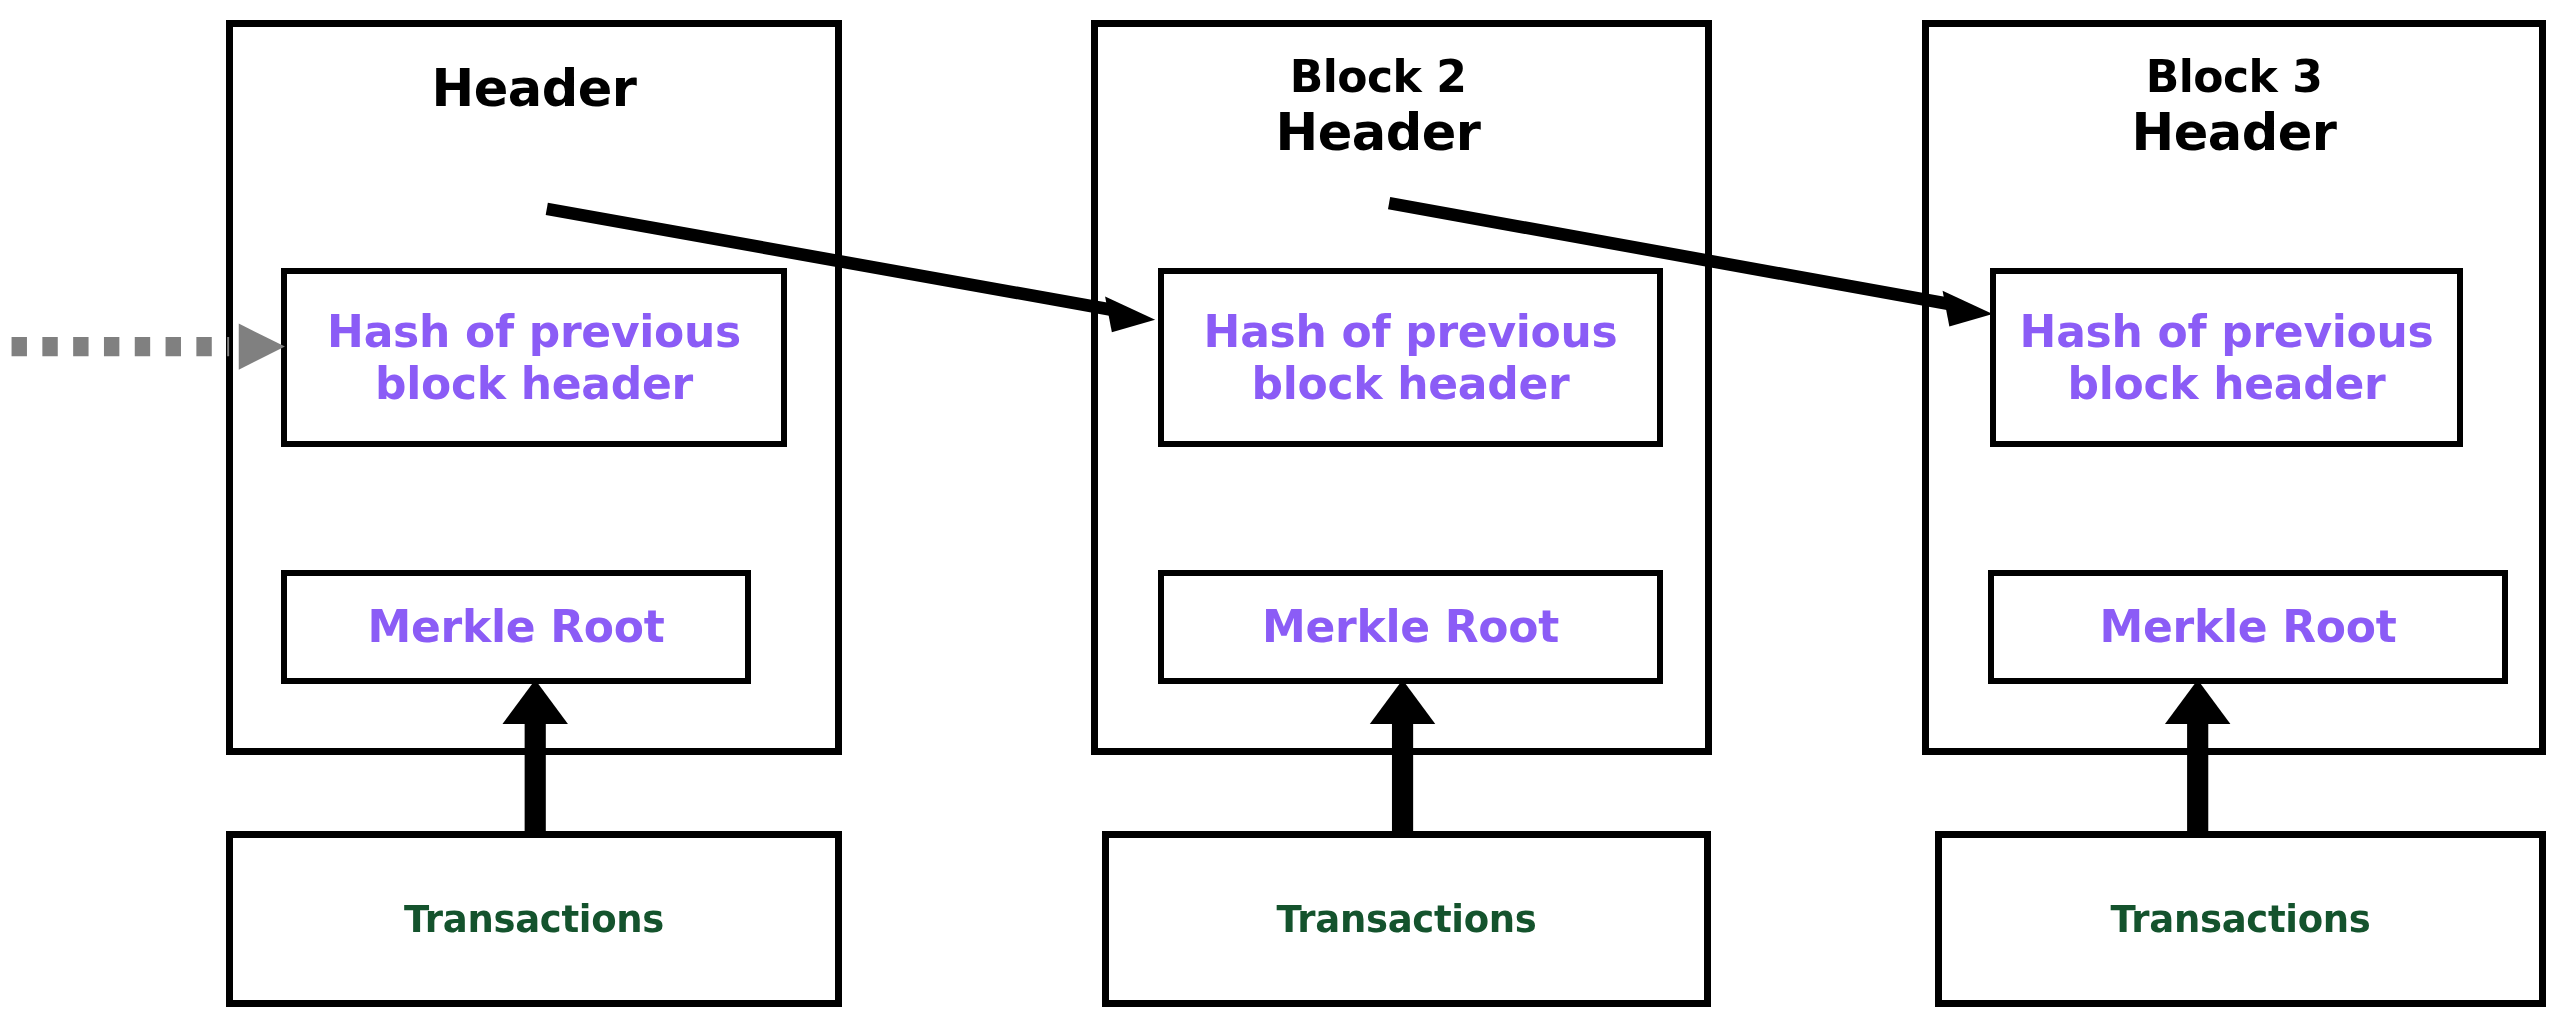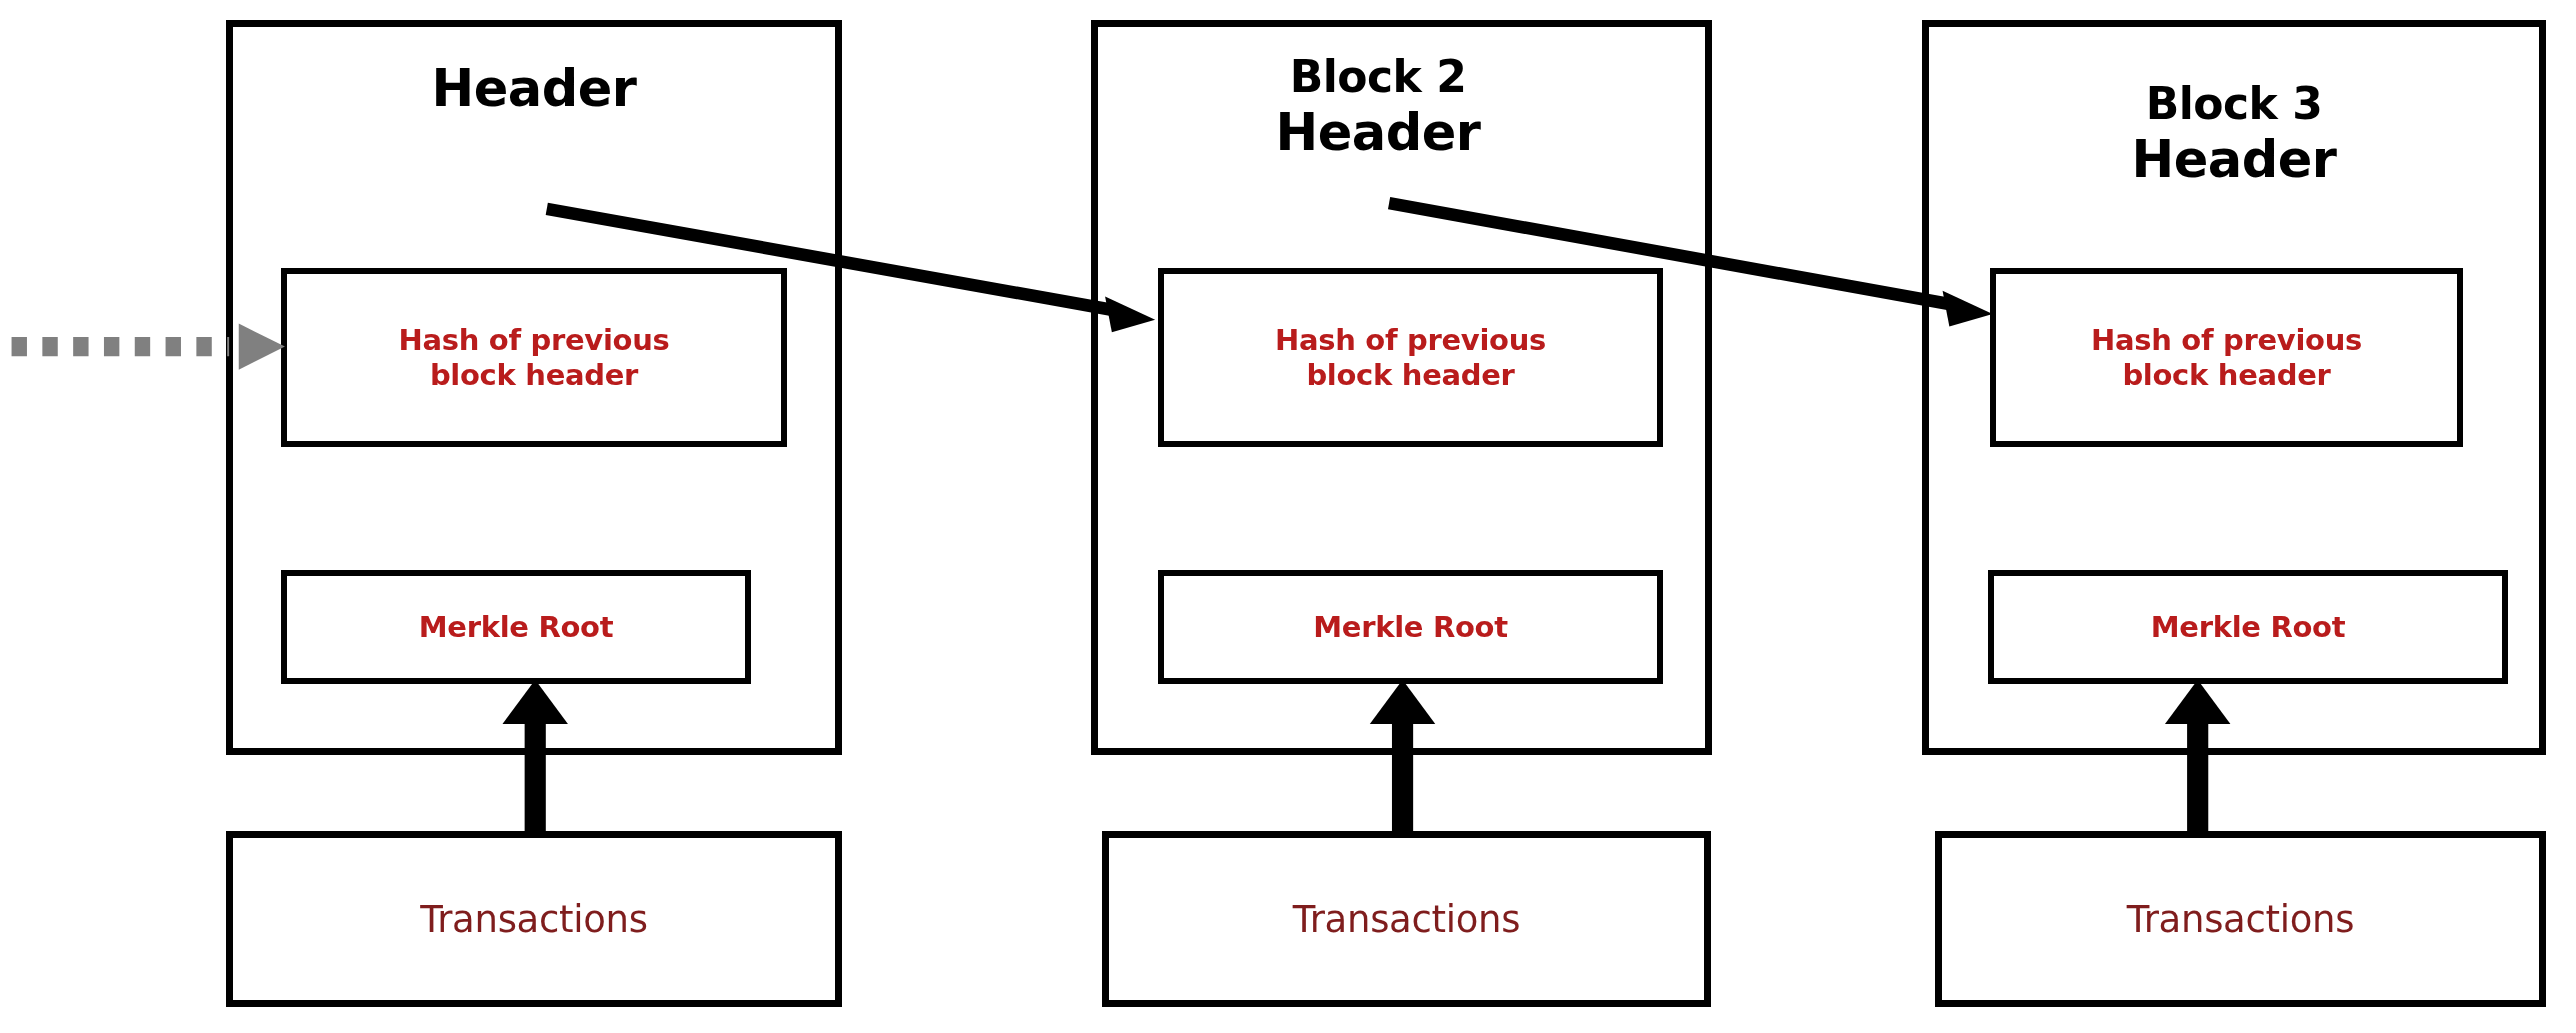--- a/index.html
+++ b/index.html
@@ -54,40 +54,40 @@
     position: absolute;
     box-sizing: border-box;
     border: 6.7px solid #000000;
     background: #ffffff;
     display: flex;
     align-items: center;
     justify-content: center;
     text-align: center;
   }
   .inner-box .label {
-    color: #b91c1c;
+    color: #8b5cf6;
     font-weight: bold;
-    font-size: 29px;
+    font-size: 44px;
     line-height: 1.18;
     letter-spacing: -0.3px;
   }
 
   
   .tx-box {
     position: absolute;
     box-sizing: border-box;
     border: 7.7px solid #000000;
     background: #ffffff;
     display: flex;
     align-items: center;
     justify-content: center;
   }
   .tx-box .label {
-    color: #7f1d1d;
-    font-weight: normal;
+    color: #14532d;
+    font-weight: bold;
     font-size: 37px;
     letter-spacing: -0.3px;
   }
 
   
   #arrow-layer {
     position: absolute;
     left: 0;
     top: 0;
     width: 2576px;
@@ -148,21 +148,21 @@
   <div class="inner-box" style="left:1158px; top:570px; width:505px; height:114px;">
     <span class="label">Merkle Root</span>
   </div>
 
   <div class="tx-box" style="left:1102px; top:831px; width:609px; height:176px;">
     <span class="label">Transactions</span>
   </div>
 
   <div class="block-outer" style="left:1922px; top:20px; width:624px; height:735px;"></div>
 
-  <div class="block-title" style="left:1922px; top:55px; width:624px;margin-top:27px;">
+  <div class="block-title" style="left:1922px; top:55px; width:624px;">
     <span class="line1">Block 3</span>
     <span class="line2">Header</span>
   </div>
 
   <div class="inner-box" style="left:1990px; top:268px; width:473px; height:179px;">
     <span class="label"><span>Hash of previous</span><br><span>block header</span></span>
   </div>
 
   <div class="inner-box" style="left:1988px; top:570px; width:520px; height:114px;">
     <span class="label">Merkle Root</span>

